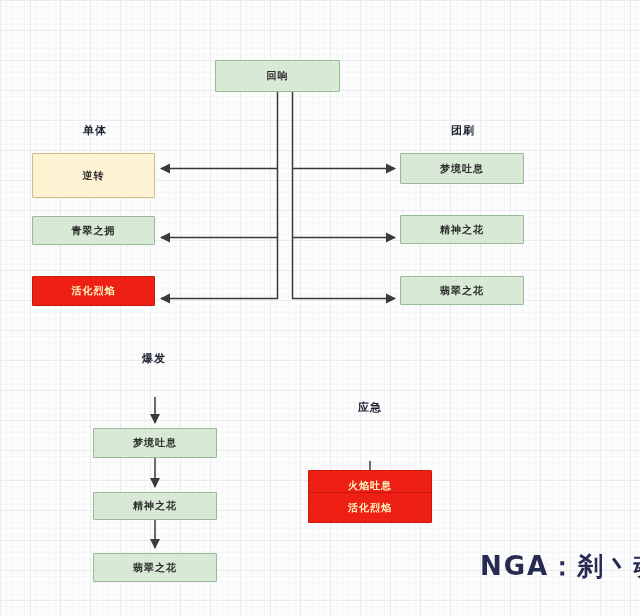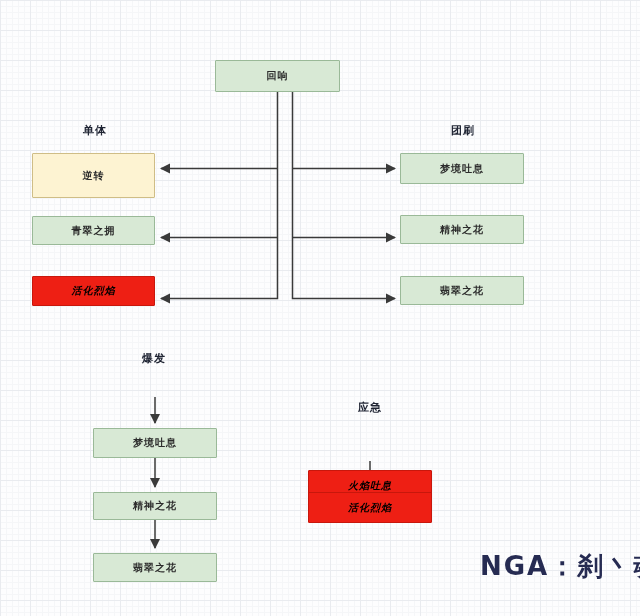--- a/index.html
+++ b/index.html
@@ -35,21 +35,21 @@
     font-weight: bold;
     color: #2c2c2c;
     box-sizing: border-box;
     border: 1px solid;
     border-radius: 1px;
     letter-spacing: 1px;
     white-space: nowrap;
   }
   .green  { background: #d8e9d5; border-color: #9ab998; }
   .yellow { background: #fdf3d2; border-color: #cfbd86; }
-  .red    { background: #ee1f14; border-color: #c8170c; color: #000000; font-style: italic; }
+  .red    { background: #ee1f14; border-color: #c8170c; color: #fef9c3; }
   .section-label {
     position: absolute;
     width: 80px;
     text-align: center;
     font-size: 11px;
     font-weight: bold;
     color: #1f2433;
     letter-spacing: 1px;
   }
   .watermark {

